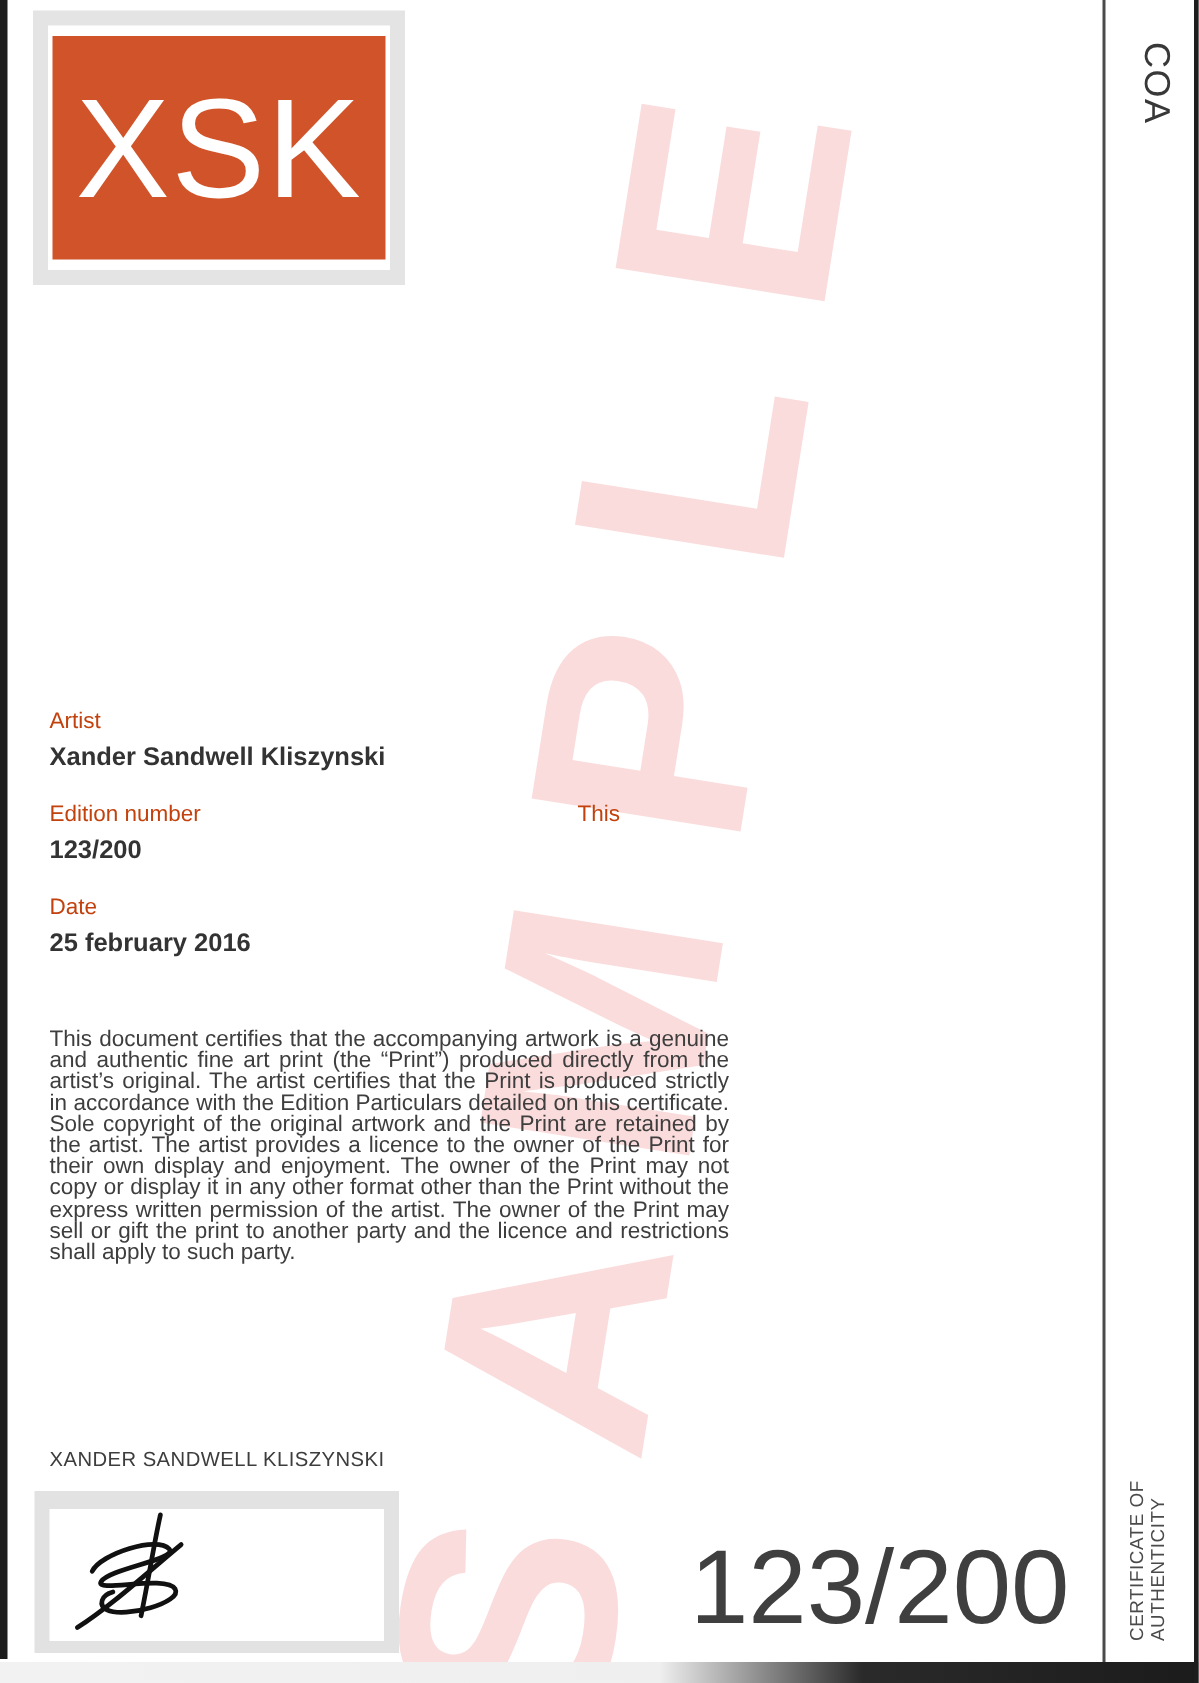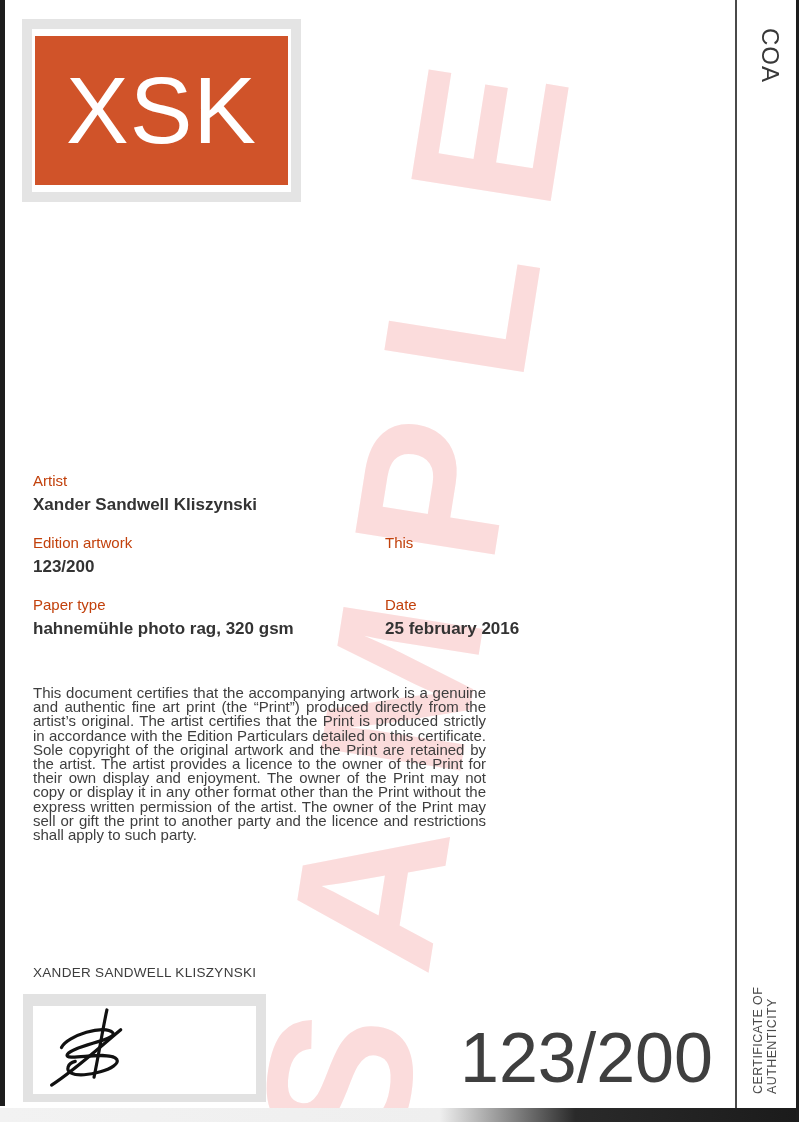--- a/index.html
+++ b/index.html
@@ -24,21 +24,21 @@
     display:flex;align-items:center;justify-content:center;
     transform:rotate(-81deg);
     font-size:205px;font-weight:700;
     letter-spacing:48px;
     color:#fbdcdc;
     white-space:nowrap;
     z-index:1;
     user-select:none;
   }
   
-  .logo-frame{position:absolute;left:22px;top:19px;width:279px;height:183px;background:#e4e4e4;box-sizing:border-box;padding:10px;z-index:2;}
+  .logo-frame{position:absolute;left:22px;top:7px;width:248px;height:183px;background:#e4e4e4;box-sizing:border-box;padding:10px;z-index:2;}
   .logo-white{width:100%;height:100%;background:#ffffff;box-sizing:border-box;padding:7px 3px;}
   .logo-orange{width:100%;height:100%;background:#d05329;display:flex;align-items:center;justify-content:center;}
   .logo-text{color:#ffffff;font-size:94px;line-height:1;font-weight:400;letter-spacing:1px;}
   
   .divider-v{position:absolute;left:735px;top:0;width:2px;height:1110px;background:#4a4a4a;z-index:4;}
   .coa-label{
     position:absolute;left:784px;top:28px;
     transform:rotate(90deg);transform-origin:top left;
     font-size:24px;letter-spacing:1px;color:#383838;
     white-space:nowrap;z-index:4;
@@ -103,29 +103,25 @@
   </div>
 
   <div class="fields">
     <div class="field">
       <div class="label">Artist</div>
       <div class="value">Xander Sandwell Kliszynski</div>
     </div>
     <div class="field">
     </div>
     <div class="field">
-      <div class="label">Edition artwork</div>
+      <div class="label">Edition number</div>
       <div class="value">123/200</div>
     </div>
     <div class="field">
       <div class="label">This</div>
-    </div>
-    <div class="field">
-      <div class="label">Paper type</div>
-      <div class="value">hahnemühle photo rag, 320 gsm</div>
     </div>
     <div class="field">
       <div class="label">Date</div>
       <div class="value">25 february 2016</div>
     </div>
   </div>
 
   <div class="legal">This document certifies that the accompanying artwork is a genuine and authentic fine art print (the “Print”) produced directly from the artist’s original. The artist certifies that the Print is produced strictly in accordance with the Edition Particulars detailed on this certificate. Sole copyright of the original artwork and the Print are retained by the artist. The artist provides a licence to the owner of the Print for their own display and enjoyment. The owner of the Print may not copy or display it in any other format other than the Print without the express written permission of the artist. The owner of the Print may sell or gift the print to another party and the licence and restrictions shall apply to such party.</div>
 
   <div class="sig-name">XANDER SANDWELL KLISZYNSKI</div>

